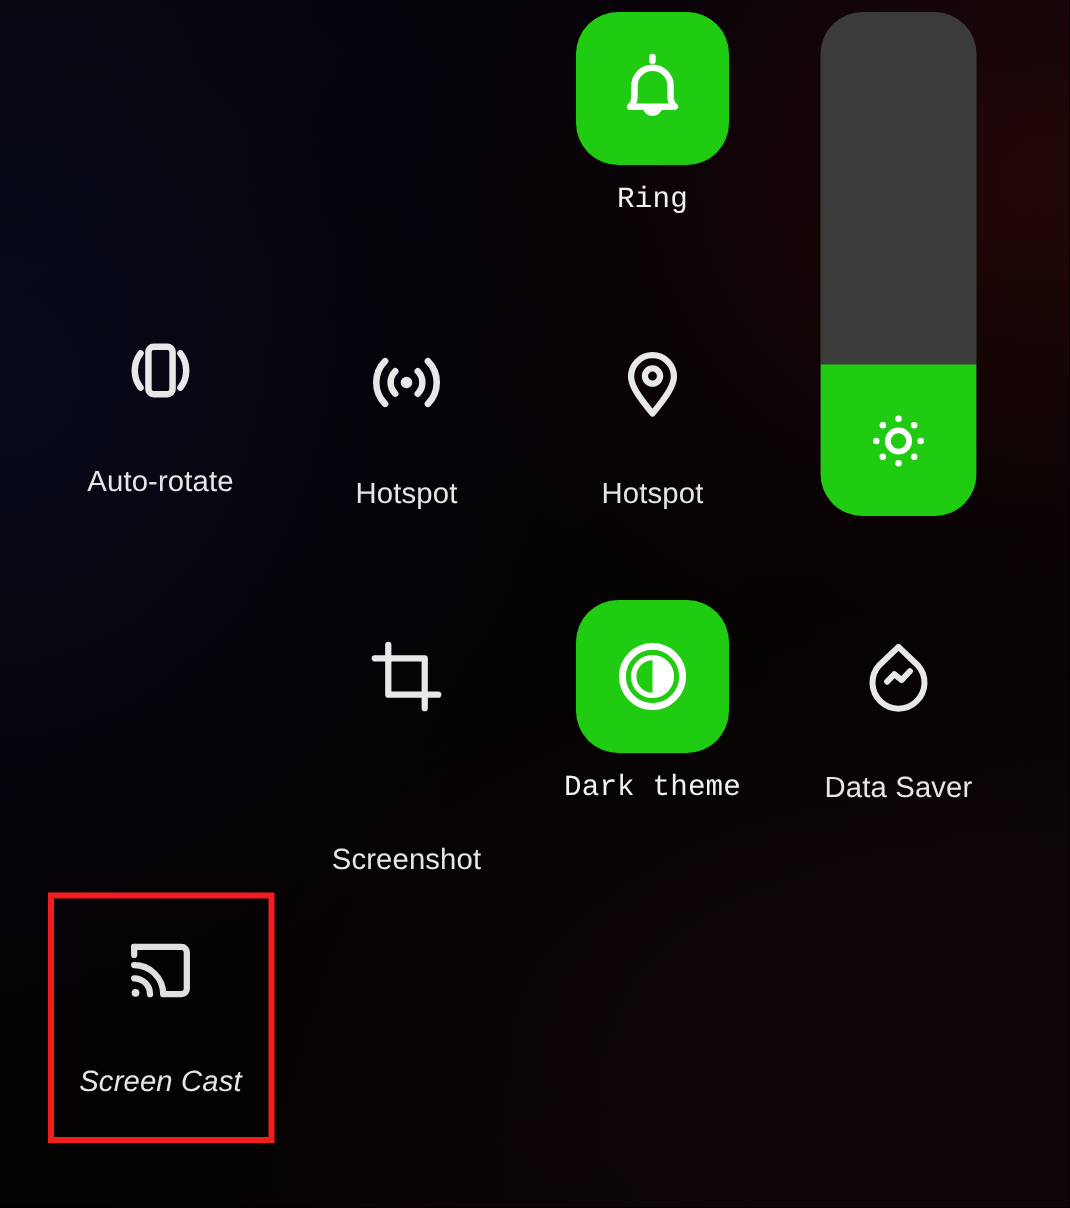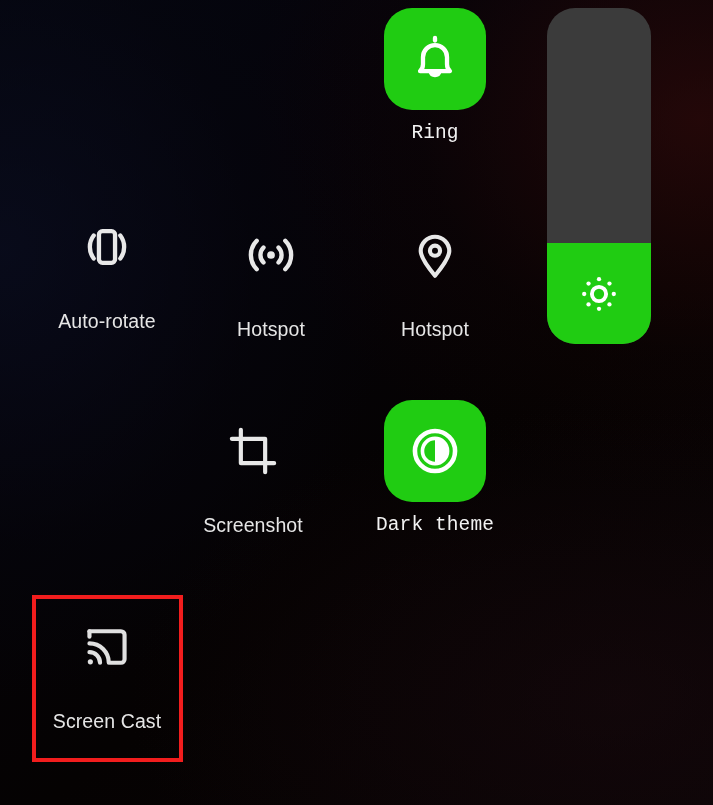--- a/index.html
+++ b/index.html
@@ -126,43 +126,52 @@
       <div class="iconwrap">
         <svg width="54" height="54" viewBox="0 0 24 24" fill="none" stroke="#e8e8e8" stroke-width="1.85" stroke-linecap="round" stroke-linejoin="round">
           <path d="M12 21.2 c4.25 -5.15 6.35 -8.3 6.35 -10.95 a6.35 6.35 0 1 0 -12.7 0 c0 2.65 2.1 5.8 6.35 10.95 z"></path>
           <circle cx="12" cy="10.1" r="2.25"></circle>
         </svg>
       </div>
       <div class="tlabel">Hotspot</div>
     </div>
 
 
-    <div class="tile" style="left:171px; top:400px;">
+    <div class="tile" style="left:189px; top:400px;gap:48px;">
       <div class="iconwrap">
         <svg width="54" height="54" viewBox="0 0 24 24" fill="none" stroke="#e8e8e8" stroke-width="1.85" stroke-linecap="round" stroke-linejoin="round">
           <path d="M6.6 2.6 v14.8 h14.8"></path>
           <path d="M2.6 6.6 h14.8 v14.8"></path>
         </svg>
       </div>
       <div class="tlabel">Screenshot</div>
     </div>
 
     <div class="tile" style="left:353px; top:400px;justify-content:flex-end;">
       <div class="iconwrap on">
         <svg width="58" height="58" viewBox="0 0 24 24">
           <circle cx="12" cy="12" r="8.3" fill="none" stroke="#ffffff" stroke-width="1.9"></circle>
           <circle cx="12" cy="12" r="5.2" fill="none" stroke="#ffffff" stroke-width="1.5"></circle>
           <path d="M12 6.8 a5.2 5.2 0 0 1 0 10.4 z" fill="#ffffff"></path>
         </svg>
       </div>
       <div class="tlabel on">Dark theme</div>
     </div>
 
-
-    <div class="tile" style="left:25px; top:596px;">
+    <div class="tile" style="left:517px; top:400px;">
+      <div class="iconwrap">
+        <svg width="52" height="52" viewBox="0 0 24 24" fill="none" stroke="#e8e8e8" stroke-width="1.85" stroke-linecap="round" stroke-linejoin="round">
+          <path d="M12 2.9 L18.0 8.6 a8.0 8.0 0 1 1 -12.0 0 z"></path>
+          <path d="M8.5 13.6 L10.7 11.3 L13.0 13.1 L15.5 10.4"></path>
+        </svg>
+      </div>
+      <div class="tlabel">Data Saver</div>
+    </div>
+
+    <div class="tile" style="left:25px; top:596px;font-style:italic;">
       <div class="iconwrap">
         <svg width="54" height="54" viewBox="0 0 24 24" fill="none" stroke="#e0e0e0" stroke-width="1.85" stroke-linecap="round" stroke-linejoin="round">
           <path d="M4.2 5.0 h14.0 a1.6 1.6 0 0 1 1.6 1.6 v10.8 a1.6 1.6 0 0 1 -1.6 1.6 h-4.6"></path>
           <path d="M4.2 5.0 v2.4"></path>
           <path d="M4.2 10.4 a8.6 8.6 0 0 1 8.6 8.6"></path>
           <path d="M4.2 14.3 a4.7 4.7 0 0 1 4.7 4.7"></path>
           <circle cx="4.6" cy="18.6" r="1.15" fill="#e0e0e0" stroke="none"></circle>
         </svg>
       </div>
       <div class="tlabel">Screen Cast</div>

